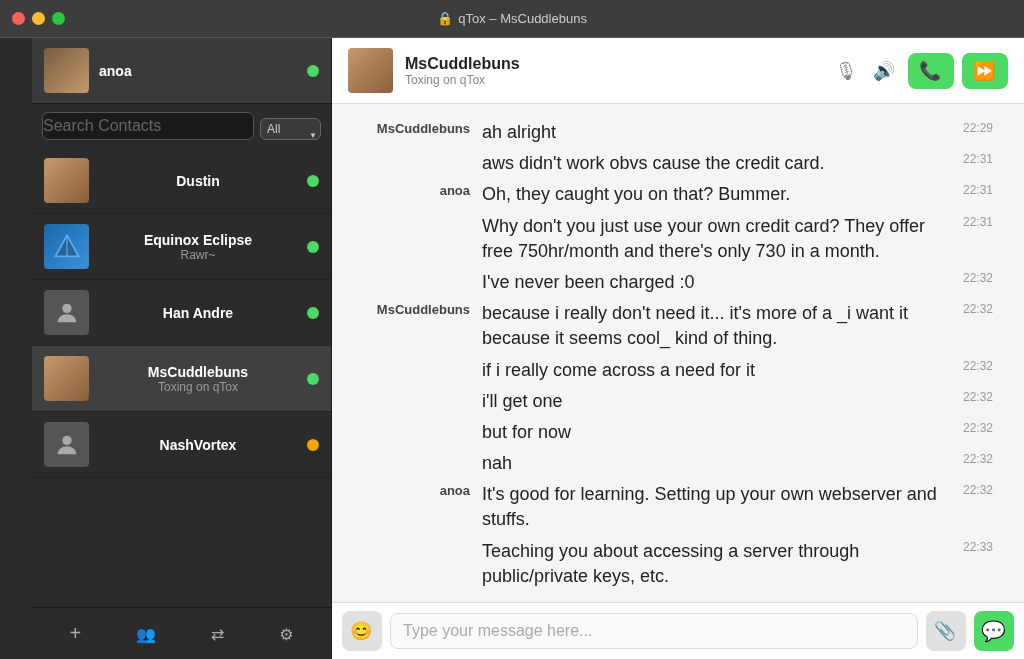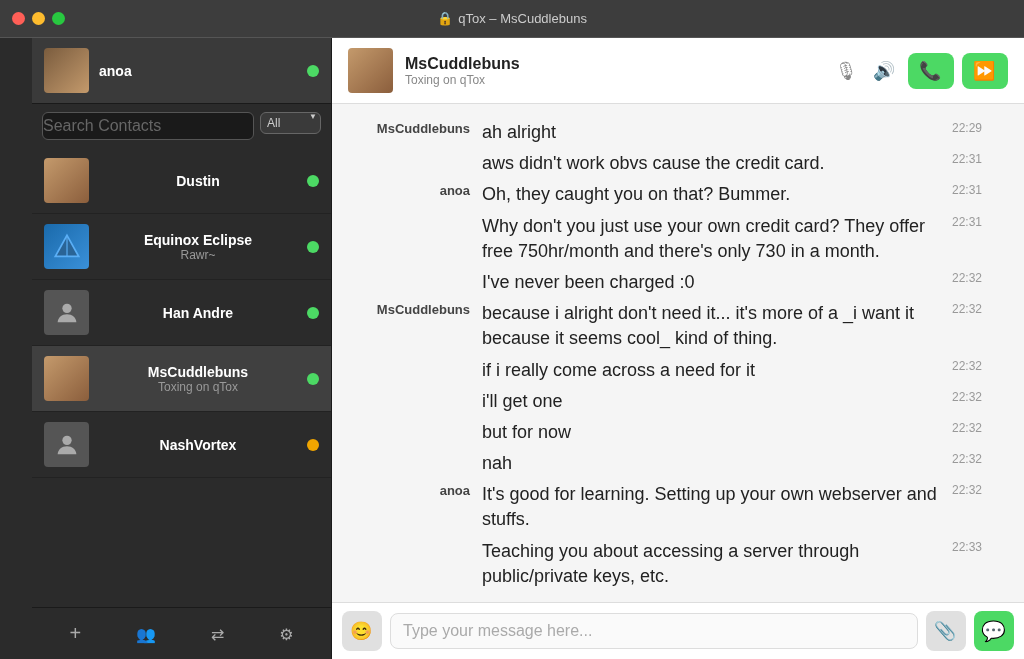--- a/index.html
+++ b/index.html
@@ -140,21 +140,21 @@
       padding: 3px 18px 3px 6px;
       outline: none;
       appearance: none;
       -webkit-appearance: none;
       cursor: pointer;
       position: relative;
     }
     .select-wrapper {
       position: relative;
       display: flex;
-      align-items: flex-start;
+      align-items: flex-end;
     }
     .select-wrapper::after {
       content: '▼';
       position: absolute;
       right: 4px;
       font-size: 8px;
       color: #ccc;
       pointer-events: none;
     }
     
@@ -272,21 +272,21 @@
     }
     .msg-sender.empty { color: transparent; }
     .msg-content {
       flex: 1;
       font-size: 18px;
       color: #222;
       line-height: 1.4;
     }
     .msg-time {
       width: 60px;
-      text-align: left;
+      text-align: center;
       font-size: 12px;
       color: #999;
       padding-left: 8px;
       flex-shrink: 0;
       padding-top: 1px;
     }
     
     .chat-input-area {
       background: #fff;
       border-top: 1px solid #ddd;
@@ -500,21 +500,21 @@
           <div class="msg-content">Why don't you just use your own credit card? They offer free 750hr/month and there's only 730 in a month.</div>
           <div class="msg-time">22:31</div>
         </div>
         <div class="message-row">
           <div class="msg-sender empty"></div>
           <div class="msg-content">I've never been charged :0</div>
           <div class="msg-time">22:32</div>
         </div>
         <div class="message-row">
           <div class="msg-sender">MsCuddlebuns</div>
-          <div class="msg-content">because i alright don't need it... it's more of a _i want it because it seems cool_ kind of thing.</div>
+          <div class="msg-content">because i really don't need it... it's more of a _i want it because it seems cool_ kind of thing.</div>
           <div class="msg-time">22:32</div>
         </div>
         <div class="message-row">
           <div class="msg-sender empty"></div>
           <div class="msg-content">if i really come across a need for it</div>
           <div class="msg-time">22:32</div>
         </div>
         <div class="message-row">
           <div class="msg-sender empty"></div>
           <div class="msg-content">i'll get one</div>

